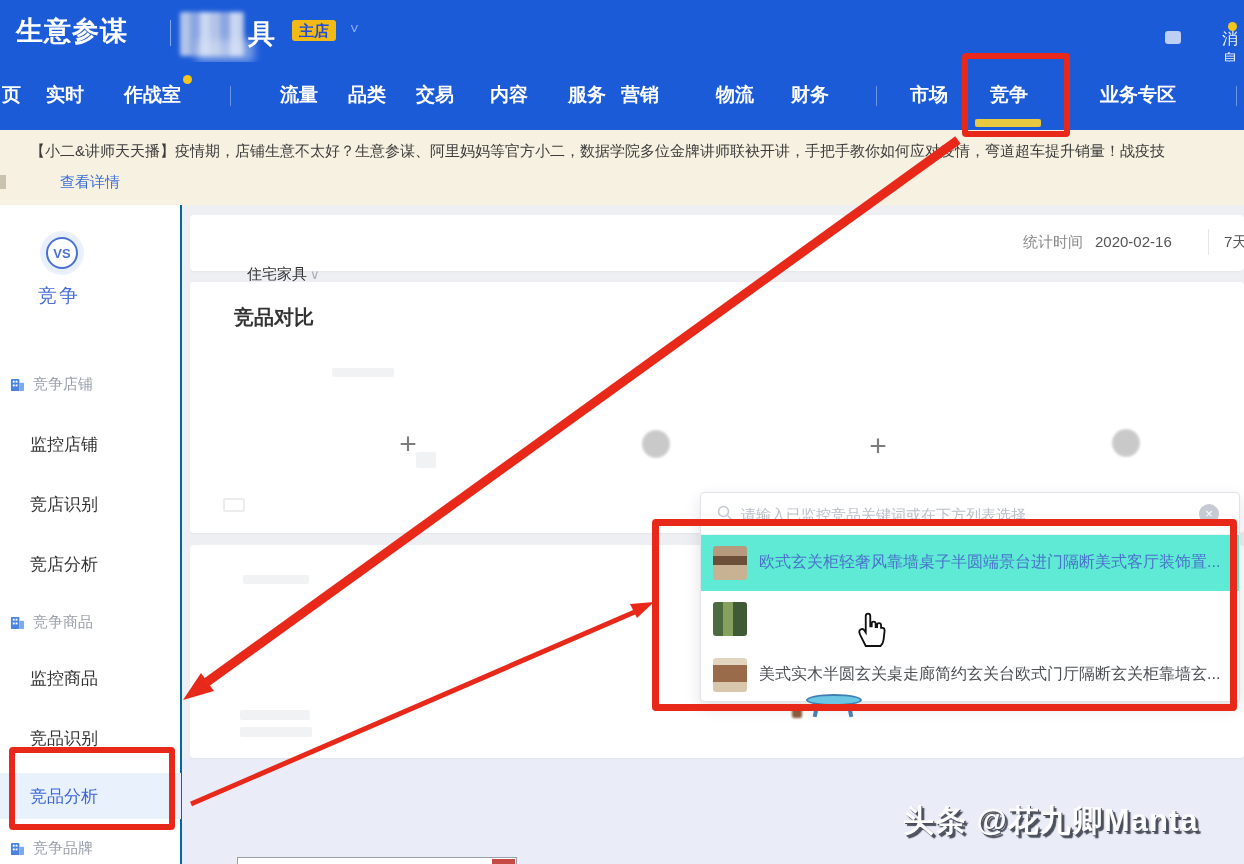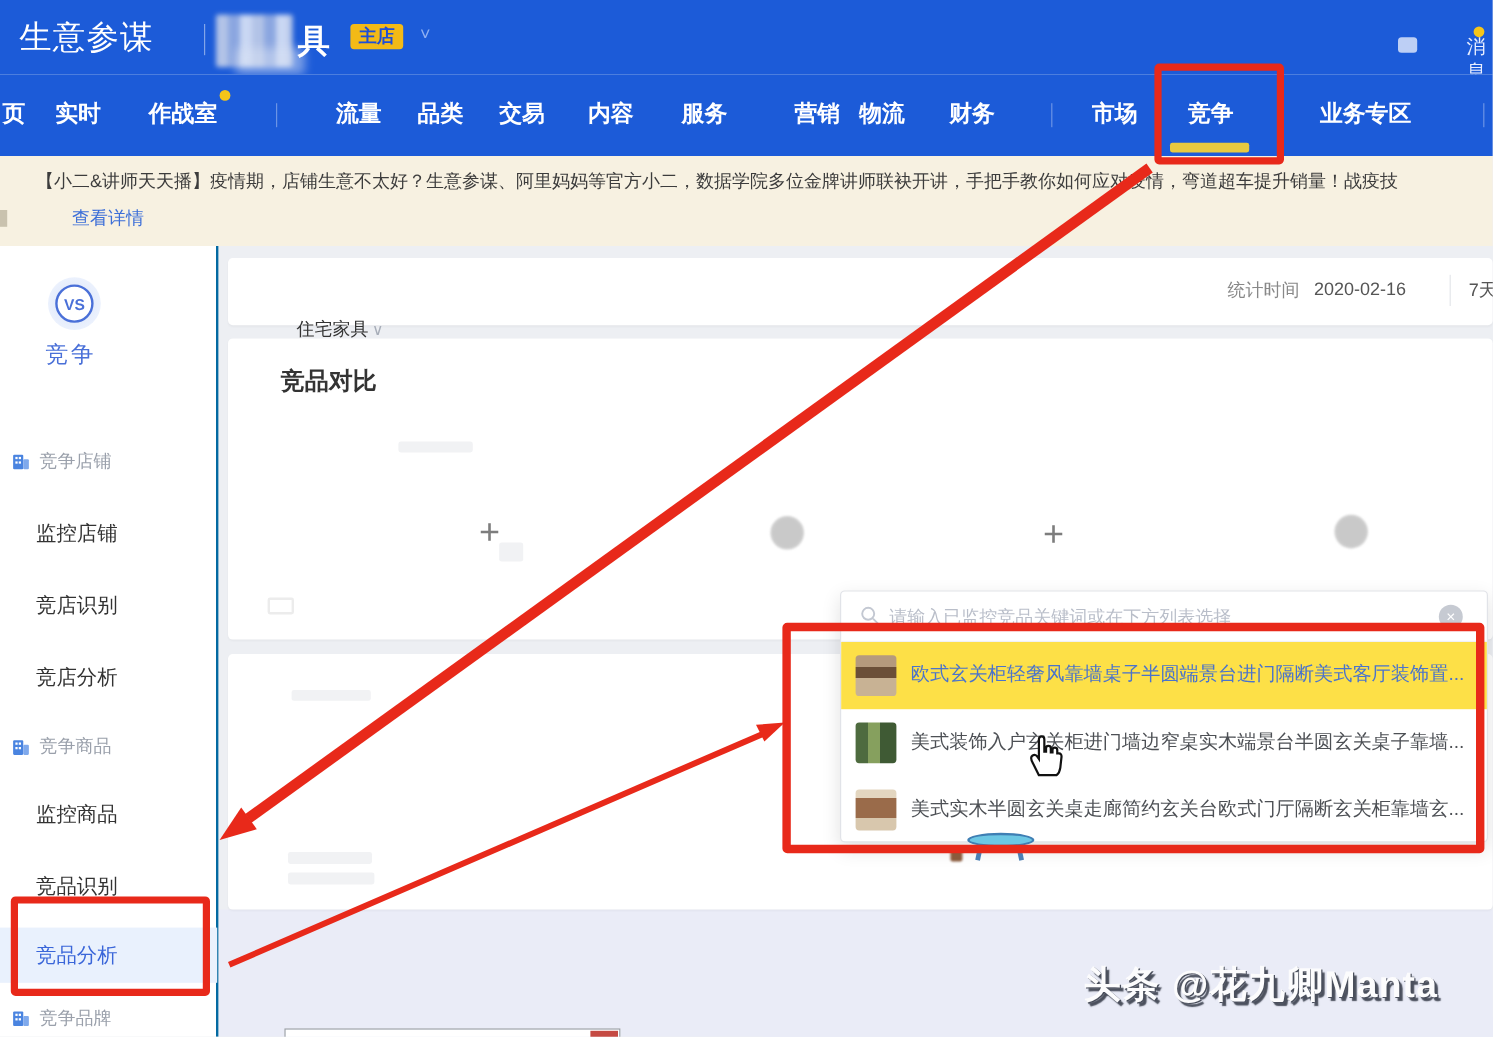--- a/index.html
+++ b/index.html
@@ -2,21 +2,21 @@
 <html><head>
 <meta charset="utf-8">
 <style>
   * { margin:0; padding:0; box-sizing:border-box; }
   html,body { width:1244px; height:864px; overflow:hidden; }
   body { font-family:"Liberation Sans","DejaVu Sans",sans-serif; background:#edeff3; }
   #page { position:relative; width:1244px; height:864px; overflow:hidden; }
 
   
   .header { position:absolute; left:0; top:0; width:1244px; height:62px; background:#1c5bd8; z-index:3; }
-  .brand { position:absolute; left:16px; top:13px; color:#fff; font-size:27px; font-weight:normal; letter-spacing:1px; }
+  .brand { position:absolute; left:16px; top:13px; color:#fff; font-size:27px; font-weight:bold; letter-spacing:1px; }
   .brand-divider { position:absolute; left:170px; top:20px; width:1px; height:26px; background:rgba(255,255,255,.45); }
   .shop-mosaic { position:absolute; left:180px; top:12px; width:64px; height:44px; border-radius:2px; filter:blur(2px);
     background:
       repeating-linear-gradient(90deg, #cdd6ea 0 10px, #9fb4e2 10px 20px, #e8edf8 20px 30px),
       #bcd; opacity:.85; }
   .shop-mosaic2 { position:absolute; left:196px; top:40px; width:58px; height:22px; filter:blur(4px); background:#d9e2f4; opacity:.5; border-radius:4px; }
   .shop-suffix { position:absolute; left:248px; top:16px; color:#fff; font-size:27px; font-weight:bold; }
   .shop-badge { position:absolute; left:292px; top:20px; background:#f3ba16; color:#1d4ed8; font-size:15px; font-weight:bold; padding:3px 7px; border-radius:3px; line-height:1; }
   .shop-caret { position:absolute; left:350px; top:20px; color:#8fb0f2; font-size:15px; }
   .msg-icon { position:absolute; left:1165px; top:31px; width:16px; height:13px; background:#cfdcf8; border-radius:3px; opacity:.9; }
@@ -76,21 +76,21 @@
   .illus-blob { position:absolute; left:-14px; top:16px; width:10px; height:12px; background:#8a5a3c; border-radius:2px; filter:blur(1px); }
 
   
   .dropdown { position:absolute; left:700px; top:492px; width:540px; height:210px; background:#fff; border:1px solid #e1e3e8; border-radius:4px; box-shadow:0 6px 16px rgba(0,0,0,.12); z-index:4; }
   .search-row { position:absolute; left:0; top:0; width:100%; height:42px; border-bottom:1px solid #f0f1f3; }
   .search-glyph { position:absolute; left:16px; top:12px; }
   .search-input { position:absolute; left:40px; top:6px; width:400px; height:30px; border:none; outline:none; font-size:15px; color:#555; filter:blur(.4px); }
   .search-input::placeholder { color:#b9bec9; }
   .clear-btn { position:absolute; left:498px; top:11px; width:20px; height:20px; border-radius:50%; background:#c6cad2; color:#fff; font-size:13px; line-height:20px; text-align:center; cursor:pointer; }
   .dd-item { position:absolute; left:0; width:100%; height:56px; cursor:pointer; }
-  .dd-item.hover { background:#fde047; }
+  .dd-item.hover { background:#5eead4; }
   .dd-thumb { position:absolute; left:12px; top:11px; width:34px; height:34px; border-radius:3px; }
   .thumb-0 { background:linear-gradient(180deg,#b59a7d 0 30%,#6b4f38 30% 55%,#c8b294 55% 100%); }
   .thumb-1 { background:linear-gradient(90deg,#4e6b3f 0 30%,#86a05e 30% 60%,#3f5a34 60% 100%); }
   .thumb-2 { background:linear-gradient(180deg,#e3d6c0 0 20%,#9a6b4a 20% 70%,#d8c7ad 70% 100%); }
   .dd-text { position:absolute; left:58px; top:17px; width:468px; font-size:16px; white-space:nowrap; overflow:hidden; }
   .dd-text.blue { color:#4a73cc; }
   .dd-text.dark { color:#4d5055; }
   .cursor-hand { position:absolute; left:152px; top:74px; z-index:6; }
 
   
@@ -129,21 +129,21 @@
     <span class="item" style="left:2px">页</span>
     <span class="item" style="left:46px">实时</span>
     <span class="item" style="left:124px">作战室</span>
     <span class="nav-dot"></span>
     <span class="sep" style="left:230px"></span>
     <span class="item" style="left:280px">流量</span>
     <span class="item" style="left:348px">品类</span>
     <span class="item" style="left:416px">交易</span>
     <span class="item" style="left:490px">内容</span>
     <span class="item" style="left:568px">服务</span>
-    <span class="item" style="left:662px">营销</span>
+    <span class="item" style="left:621px">营销</span>
     <span class="item" style="left:716px">物流</span>
     <span class="item" style="left:791px">财务</span>
     <span class="sep" style="left:876px"></span>
     <span class="item" style="left:910px">市场</span>
     <span class="item active" style="left:990px">竞争</span>
     <span class="item" style="left:1100px">业务专区</span>
     <span class="sep" style="left:1236px"></span>
     <div class="nav-underline"></div>
   </div>
 
@@ -250,21 +250,20 @@
 
     <div class="dd-item hover" style="top:42px">
       <div class="dd-thumb thumb-0"></div>
       <div class="dd-text blue">欧式玄关柜轻奢风靠墙桌子半圆端景台进门隔断美式客厅装饰置...</div>
       <svg class="cursor-hand" width="34" height="40" viewBox="0 0 24 28">
         <path d="M9 26 L5.5 19 Q3.5 15.5 5.3 14.4 Q7 13.4 8.2 15.2 L9 16.4 V5 Q9 3.2 10.6 3.2 Q12.2 3.2 12.2 5 V12.2 L13.2 12.2 V10.2 Q13.2 8.8 14.6 8.8 Q16 8.8 16 10.2 V12.6 L17 12.6 V11.2 Q17 9.8 18.4 9.8 Q19.8 9.8 19.8 11.2 V13.2 L20.8 13.2 Q22.4 13.2 22.3 15.2 L21.6 21.5 Q21.2 24.5 19.4 26 Z" fill="#ffffff" stroke="#111" stroke-width="1.3"></path>
       </svg>
     </div>
     <div class="dd-item" style="top:98px">
       <div class="dd-thumb thumb-1"></div>
-      <div class="dd-text dark">美式装饰入户玄关柜进门墙边窄桌实木端景台半圆玄关桌子靠墙...</div>
     </div>
     <div class="dd-item" style="top:154px">
       <div class="dd-thumb thumb-2"></div>
       <div class="dd-text dark">美式实木半圆玄关桌走廊简约玄关台欧式门厅隔断玄关柜靠墙玄...</div>
     </div>
   </div>
 
   <div class="bottom-partial">
     <div class="red-chip"></div>
   </div>

